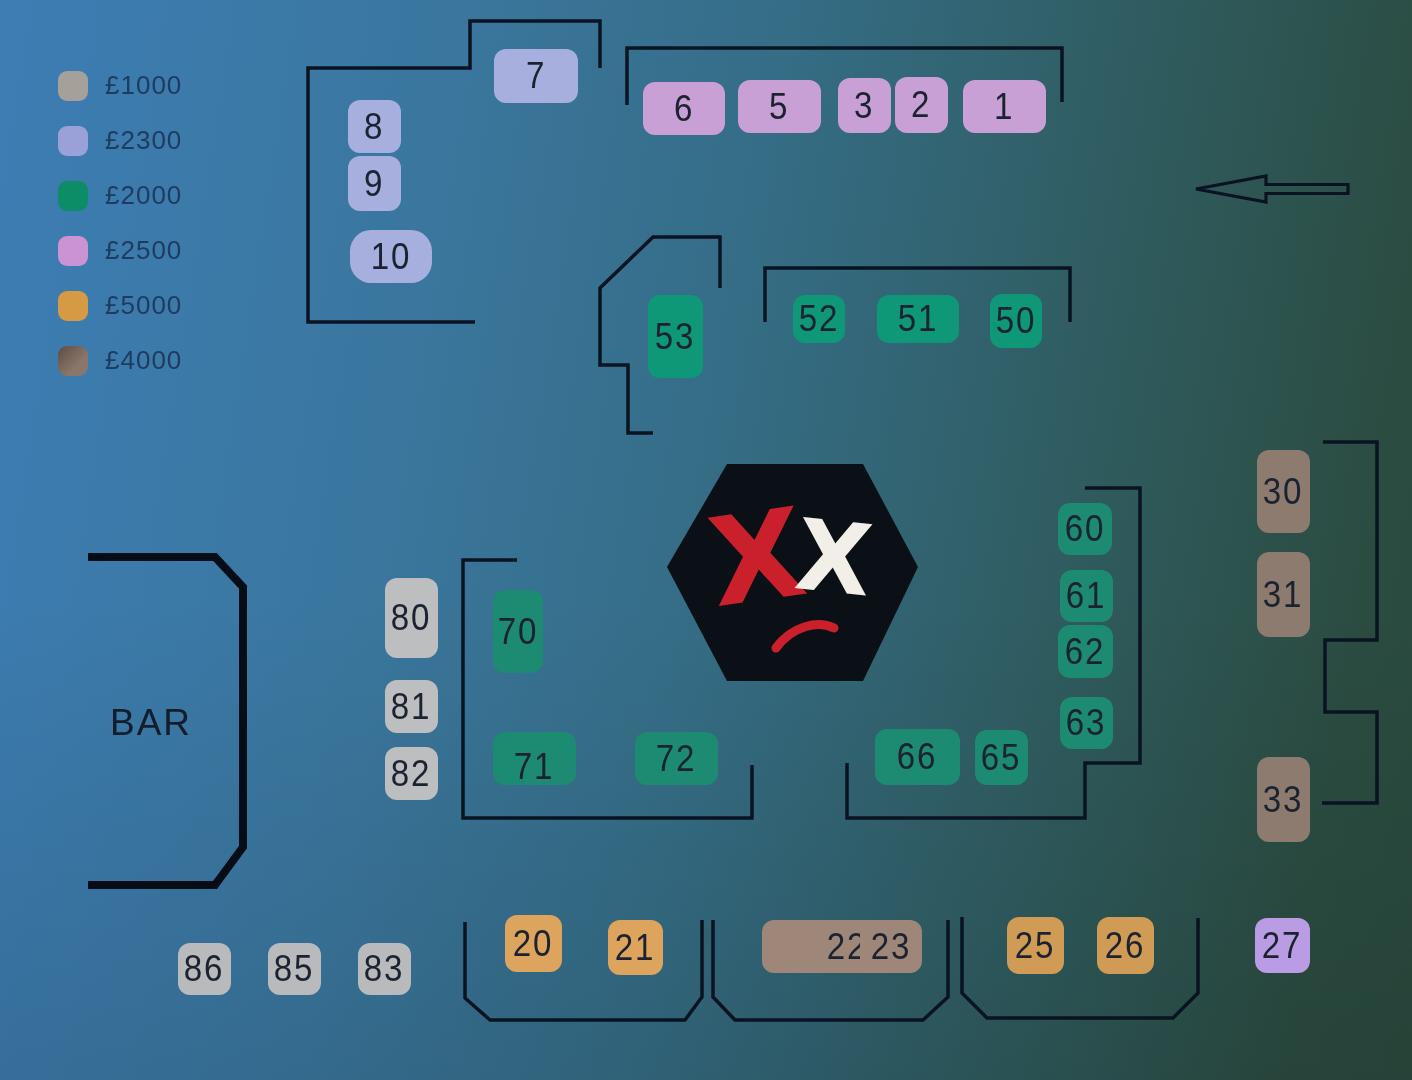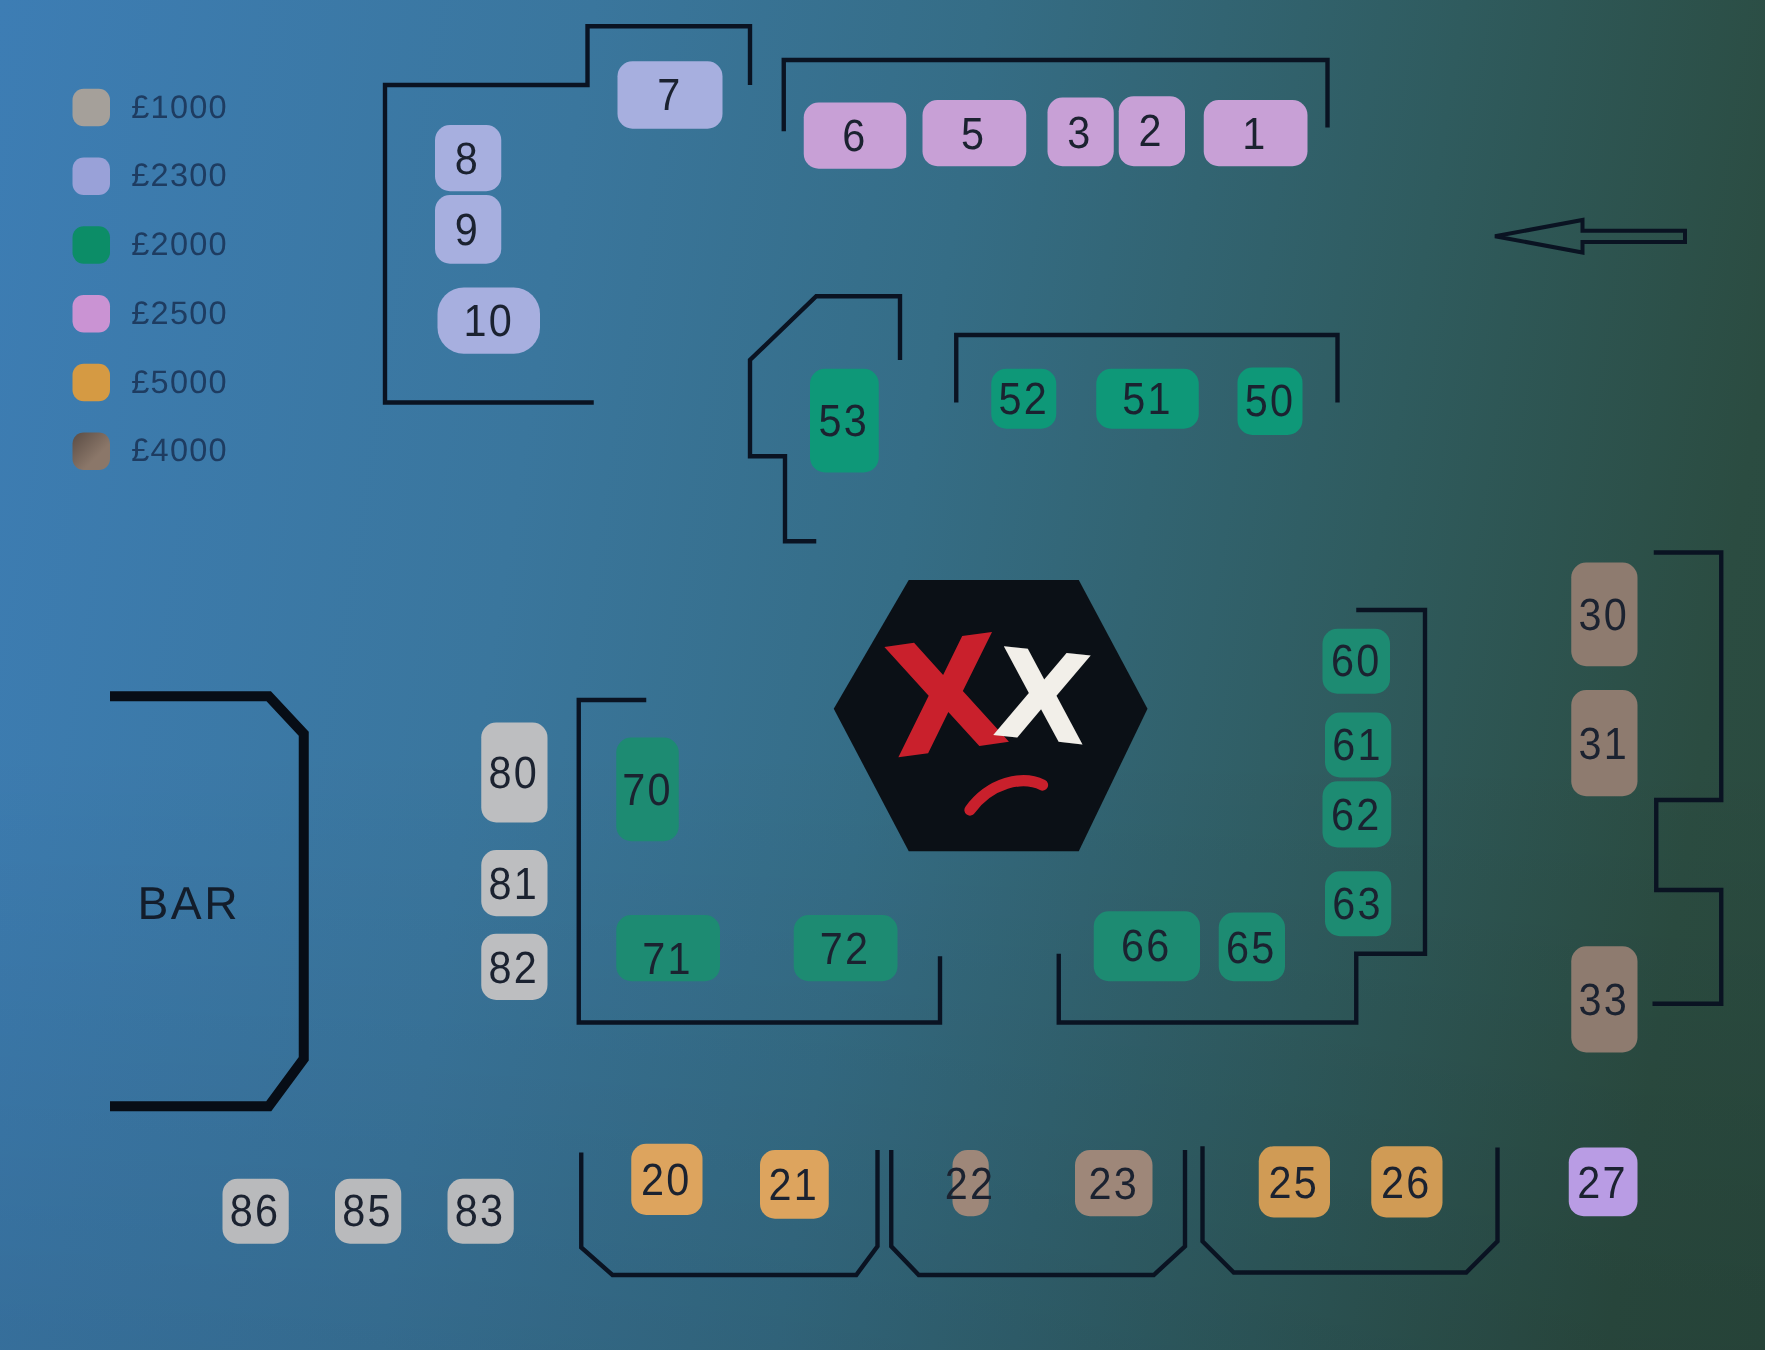--- a/index.html
+++ b/index.html
@@ -184,21 +184,21 @@
       </div>
       <div class="table" title="£1000" style="left: 358px; top: 943px; width: 53px; height: 52px; background: rgb(185, 186, 188);">
         <span>83</span>
       </div>
       <div class="table" title="£3000" style="left: 505px; top: 915px; width: 57px; height: 57px; background: rgb(221, 164, 94);">
         <span>20</span>
       </div>
       <div class="table" title="£3000" style="left: 608px; top: 920px; width: 55px; height: 55px; background: rgb(221, 164, 94);">
         <span>21</span>
       </div>
-      <div class="table" title="£4000" style="left: 762px; top: 920px; width: 29px; height: 53px; background: rgb(158, 135, 121);">
+      <div class="table" title="£4000" style="left: 762px; top: 920px; width: 75px; height: 53px; background: rgb(158, 135, 121); padding-left: 48px;">
         <span>22</span>
       </div>
       <div class="table" title="£4000" style="left: 860px; top: 920px; width: 62px; height: 53px; background: rgb(158, 135, 121);">
         <span>23</span>
       </div>
       <div class="table" title="£3000" style="left: 1007px; top: 917px; width: 57px; height: 57px; background: rgb(208, 155, 85);">
         <span>25</span>
       </div>
       <div class="table" title="£3000" style="left: 1097px; top: 917px; width: 57px; height: 57px; background: rgb(208, 155, 85);">
         <span>26</span>

